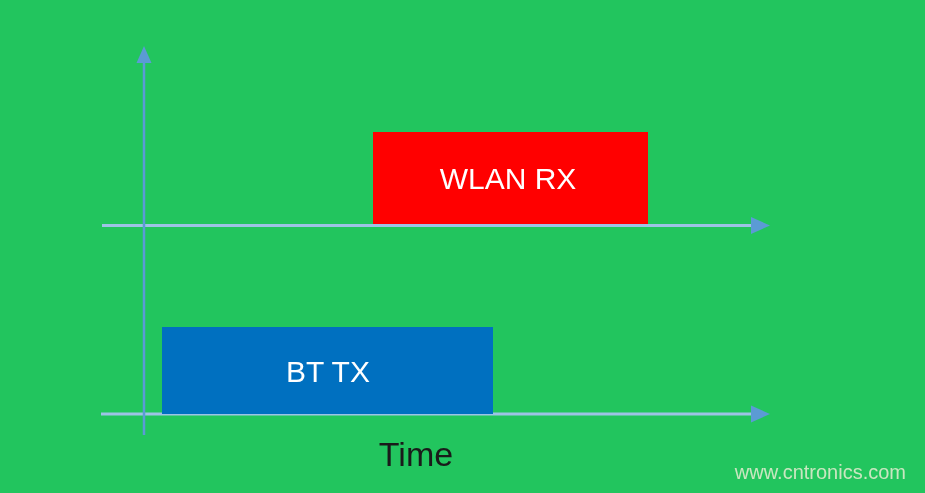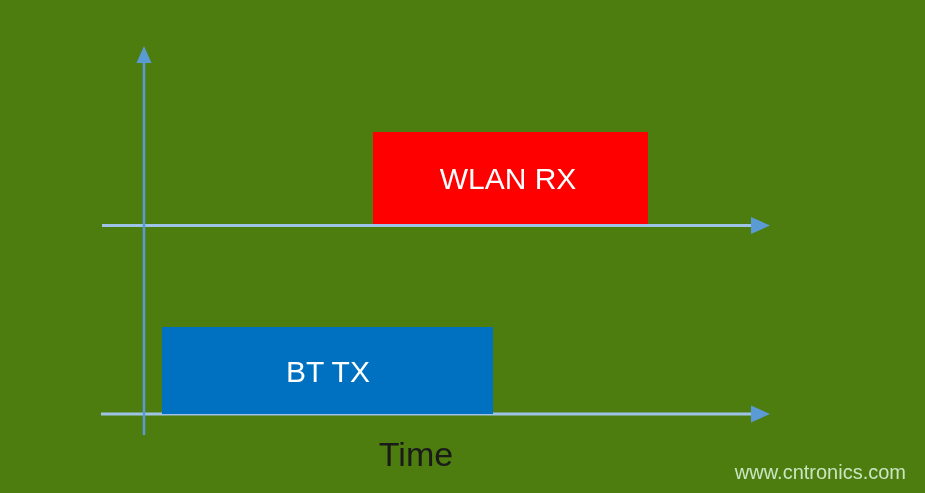--- a/index.html
+++ b/index.html
@@ -4,21 +4,21 @@
 <style>
   html, body {
     margin: 0;
     padding: 0;
     background: #ffffff;
   }
   .canvas {
     position: relative;
     width: 925px;
     height: 493px;
-    background: #4d7c0f;
+    background: #22c55e;
     font-family: "Liberation Sans", sans-serif;
     overflow: hidden;
   }
   .canvas svg {
     position: absolute;
     left: 0;
     top: 0;
   }
 </style>
 </head>

